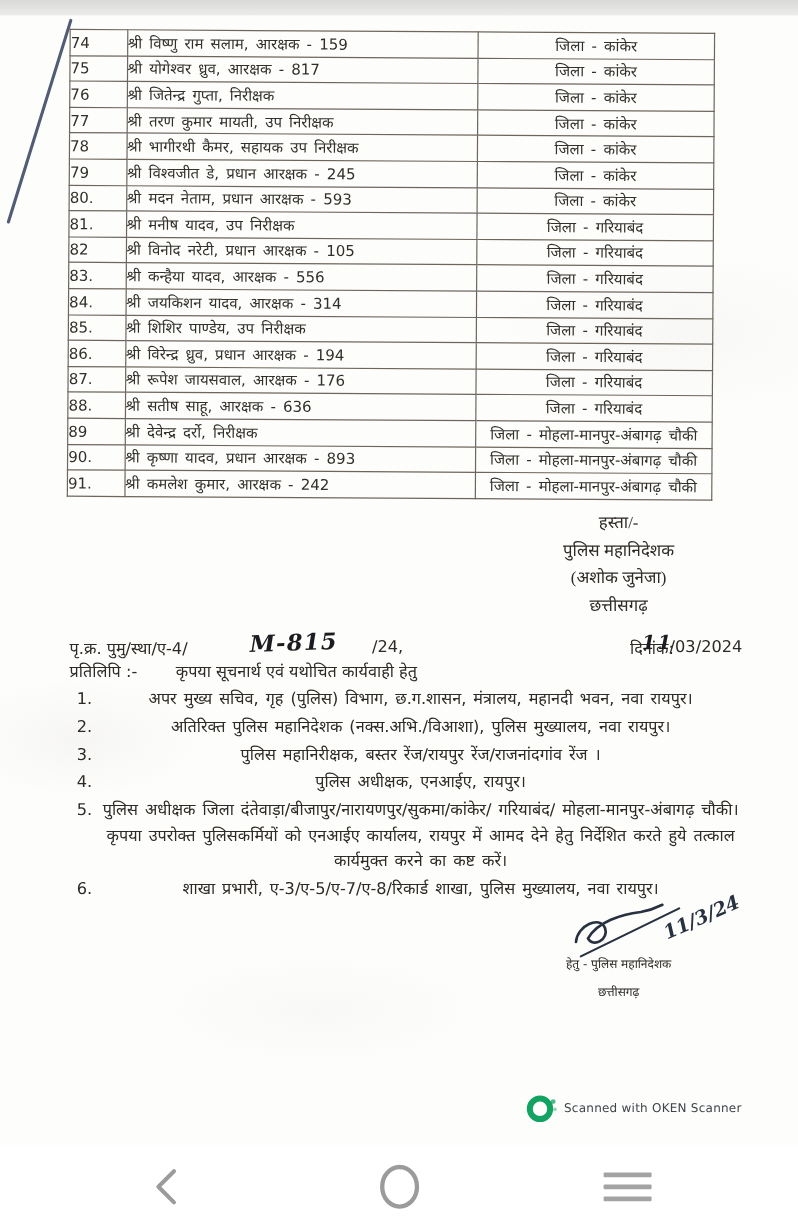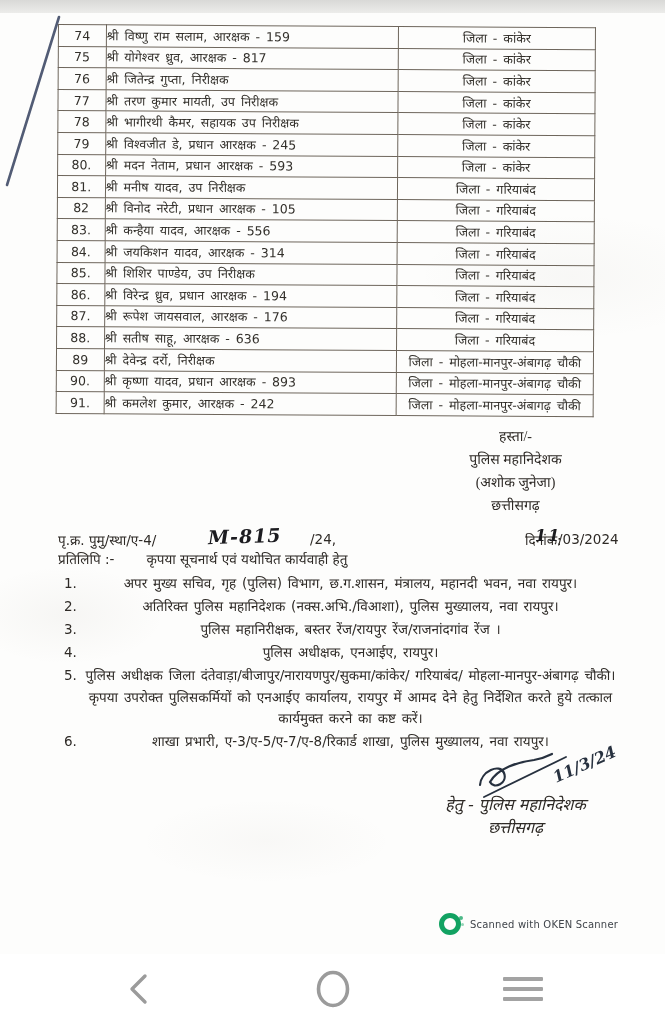--- a/index.html
+++ b/index.html
@@ -25,29 +25,29 @@
   }
 
   
   .pen-mark{position:absolute;left:0;top:-6px;}
 
   
   table.roster{position:absolute;left:58px;top:11px;width:538px;
     border-collapse:collapse;transform:rotate(.35deg);transform-origin:left top;}
   table.roster td{border:1px solid #6e665c;height:20.6px;line-height:1.05;
     font-size:12.5px;color:#33302b;white-space:nowrap;padding:0;word-spacing:2px;}
-  td.c-sno{width:46px;text-align:center;padding-right:5px;margin-left:16px;}
+  td.c-sno{width:46px;text-align:left;padding-right:5px;margin-left:16px;}
   td.c-name{width:288px;padding-left:8px;}
   td.c-dist{width:194px;padding-left:7px;font-size:12.1px;text-align:center;}
 
   
   .sig-top{position:absolute;left:408px;top:412px;width:215px;text-align:center;
     font-size:14px;line-height:23px;font-family:Liberation Serif, serif;}
   .sig-bottom{position:absolute;left:408px;top:780px;width:215px;text-align:center;
-    font-size:16px;line-height:23px;font-style:italic;}
+    font-size:10px;line-height:23px;}
   .scribble{position:absolute;left:468px;top:732px;}
   .hw{font-family:"DejaVu Serif","Liberation Serif",serif;font-style:italic;font-weight:bold;color:#1c1c20;}
 
   
   .ref-line{position:absolute;left:58px;top:512px;width:560px;height:26px;font-size:13.5px;}
   .ref-line span{position:absolute;white-space:nowrap;}
   .ref-prefix{left:0;top:6px;}
   .ref-hno{left:150px;top:0;font-size:19px;letter-spacing:1px;transform:rotate(-2deg);}
   .ref-suffix{left:252px;top:6px;}
   .ref-datelabel{left:424px;top:6px;margin-left:43px;}

